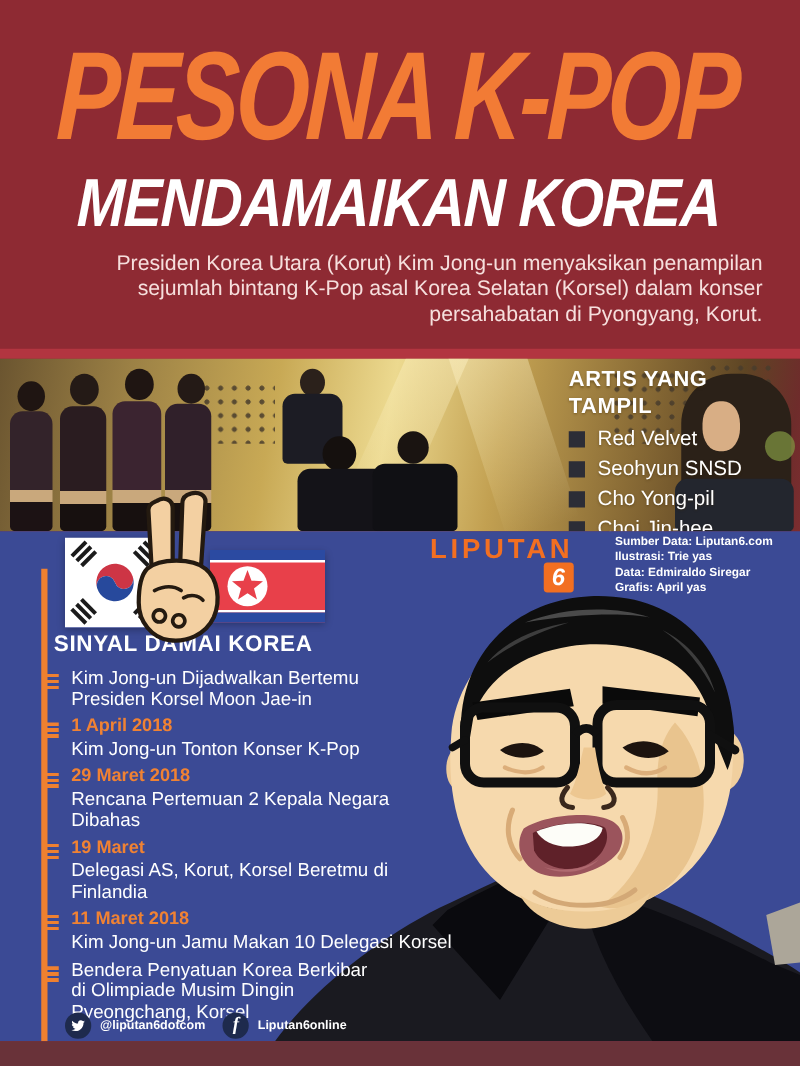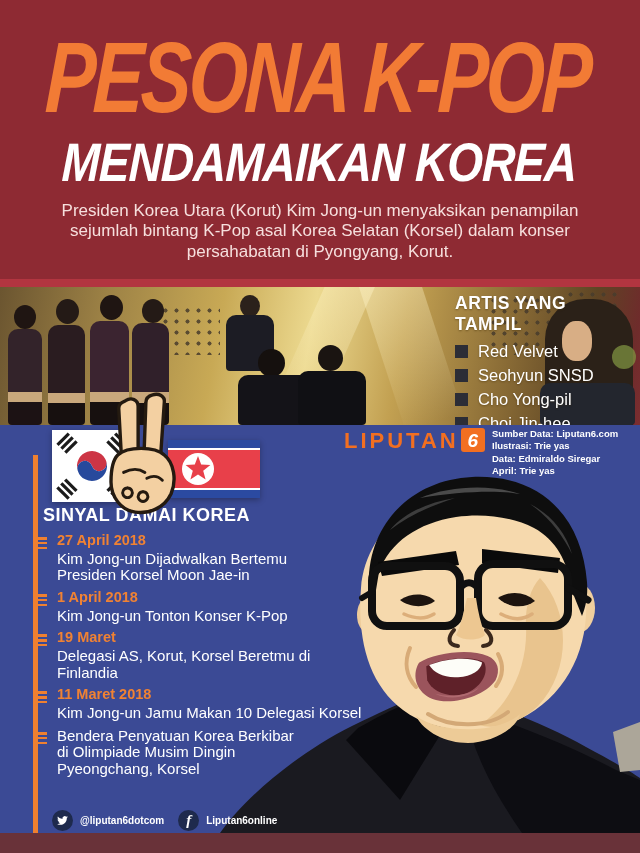--- a/index.html
+++ b/index.html
@@ -7,21 +7,21 @@
     font-family:"Liberation Sans",sans-serif;background:#8e2a33;margin:0 auto;}
 
   
   .top-section{position:absolute;left:0;top:0;width:640px;height:279px;background:#8e2a33;}
   .title1{position:absolute;left:0;top:20px;width:640px;text-align:center;
     color:#f27b35;font-weight:bold;font-style:italic;font-size:76px;letter-spacing:-3px;
     transform:scaleY(1.32) skewX(-3deg);transform-origin:50% 0;white-space:nowrap;}
   .title2{position:absolute;left:0;top:130px;width:640px;text-align:center;
     color:#ffffff;font-weight:bold;font-style:italic;font-size:46px;letter-spacing:-1px;
     transform:scaleY(1.18) skewX(-2deg);transform-origin:50% 0;white-space:nowrap;}
-  .subtitle{position:absolute;left:30px;top:201px;width:580px;text-align:center;
+  .subtitle{position:absolute;left:30px;top:201px;width:580px;text-align:right;
     color:#f6dfdd;font-size:17px;line-height:1.2;white-space:pre-line;}
 
   
   .red-divider{position:absolute;left:0;top:279px;width:640px;height:8px;background:#b23540;}
   .photo-strip{position:absolute;left:0;top:287px;width:640px;height:138px;overflow:hidden;
     background:linear-gradient(100deg,#6b5530 0%,#9c8145 16%,#c8a955 34%,#ecd98f 48%,
       #c2a051 62%,#8a6c36 78%,#5e4524 90%,#6e2c2b 97%,#7c2d30 100%);}
   .ray{position:absolute;background:linear-gradient(rgba(255,244,200,.45),rgba(255,244,200,0));
     width:46px;height:160px;top:-20px;}
   .ray.r1{left:300px;transform:rotate(24deg);}
@@ -43,21 +43,21 @@
   .sq{display:inline-block;width:13px;height:13px;background:#2c2d36;margin-right:10px;flex:0 0 auto;}
 
   
   .blue-section{position:absolute;left:0;top:425px;width:640px;height:408px;background:#3b4a95;}
 
   .flag{position:absolute;box-shadow:0 2px 6px rgba(0,0,0,.3);}
   .flag-sk{left:52px;top:430px;width:80px;height:72px;z-index:3;}
   .flag-nk{left:168px;top:440px;width:92px;height:58px;z-index:3;}
   .hand{position:absolute;left:98px;top:391px;width:88px;height:126px;z-index:4;}
 
-  .brand{position:absolute;left:344px;top:428px;display:flex;align-items:flex-end;z-index:3;}
+  .brand{position:absolute;left:344px;top:428px;display:flex;align-items:flex-end;z-index:3;flex-direction:column;}
   .brand-text{color:#f26f21;font-size:22px;font-weight:bold;letter-spacing:3px;line-height:1;}
   .brand-box{width:24px;height:24px;background:#f26f21;border-radius:3px;margin-left:2px;
     display:flex;align-items:center;justify-content:center;}
   .brand-box span{color:#fff;font-size:19px;font-weight:bold;font-style:italic;line-height:1;}
   .credits{position:absolute;left:492px;top:428px;width:148px;color:#fff;font-size:9.5px;
     font-weight:bold;line-height:1.3;z-index:3;}
 
   .tl-heading{position:absolute;left:43px;top:505px;color:#fff;font-size:18px;
     font-weight:bold;letter-spacing:.5px;z-index:3;}
   .tl-bar{position:absolute;left:33px;top:455px;width:5px;height:378px;background:#ef8030;z-index:2;}
@@ -264,36 +264,40 @@
   <div class="brand">
     <span class="brand-text">LIPUTAN</span>
     <span class="brand-box">
         <span>6</span>
       </span>
   </div>
   <div class="credits">
     <div>Sumber Data: Liputan6.com</div>
     <div>Ilustrasi: Trie yas</div>
     <div>Data: Edmiraldo Siregar</div>
-    <div>April: Trie yas</div>
+    <div>Grafis: April yas</div>
   </div>
 
   <div class="tl-bar"></div>
   <div class="tl-heading">SINYAL DAMAI KOREA</div>
   <div class="timeline">
     <div class="tl-entry">
       <span class="tick"></span>
-      <div class="tl-date">27 April 2018</div>
       <div class="tl-text">Kim Jong-un Dijadwalkan Bertemu
 Presiden Korsel Moon Jae-in</div>
     </div>
     <div class="tl-entry">
       <span class="tick"></span>
       <div class="tl-date">1 April 2018</div>
       <div class="tl-text">Kim Jong-un Tonton Konser K-Pop</div>
+    </div>
+    <div class="tl-entry">
+      <span class="tick"></span>
+      <div class="tl-date">29 Maret 2018</div>
+      <div class="tl-text">Rencana Pertemuan 2 Kepala Negara Dibahas</div>
     </div>
     <div class="tl-entry">
       <span class="tick"></span>
       <div class="tl-date">19 Maret</div>
       <div class="tl-text">Delegasi AS, Korut, Korsel Beretmu di Finlandia</div>
     </div>
     <div class="tl-entry">
       <span class="tick"></span>
       <div class="tl-date">11 Maret 2018</div>
       <div class="tl-text">Kim Jong-un Jamu Makan 10 Delegasi Korsel</div>

